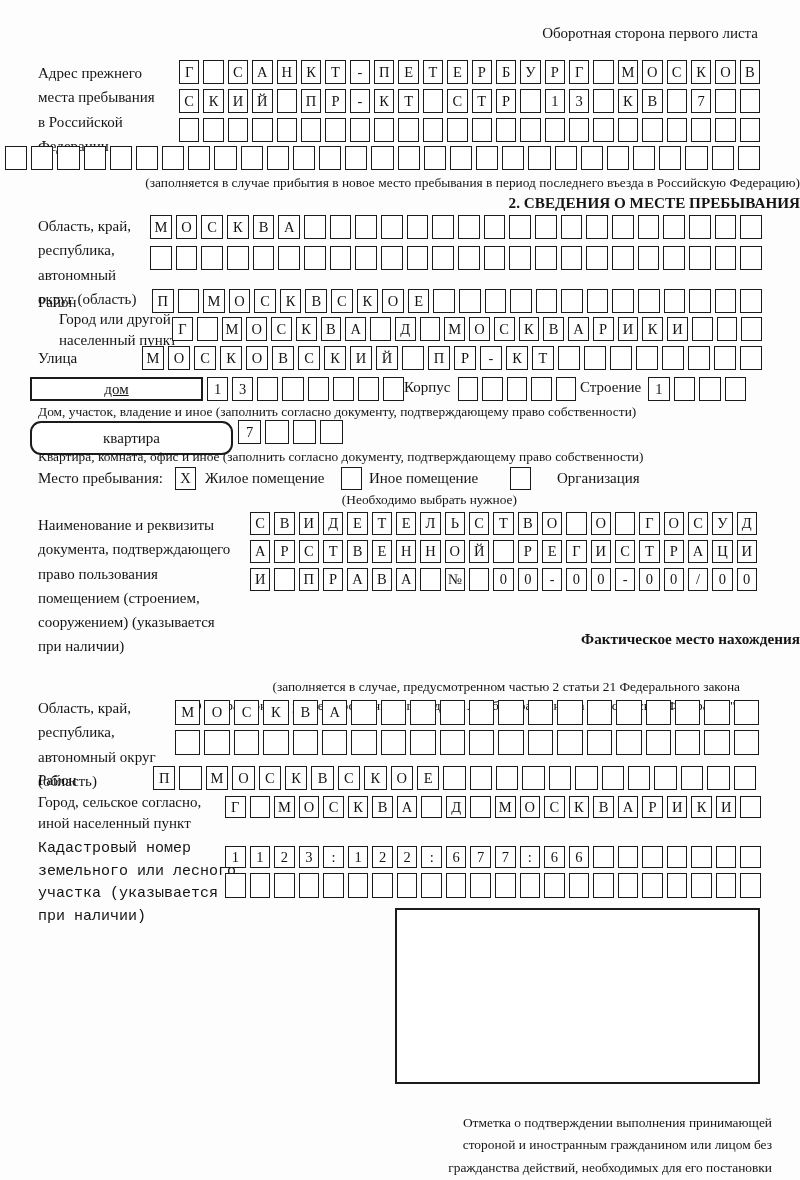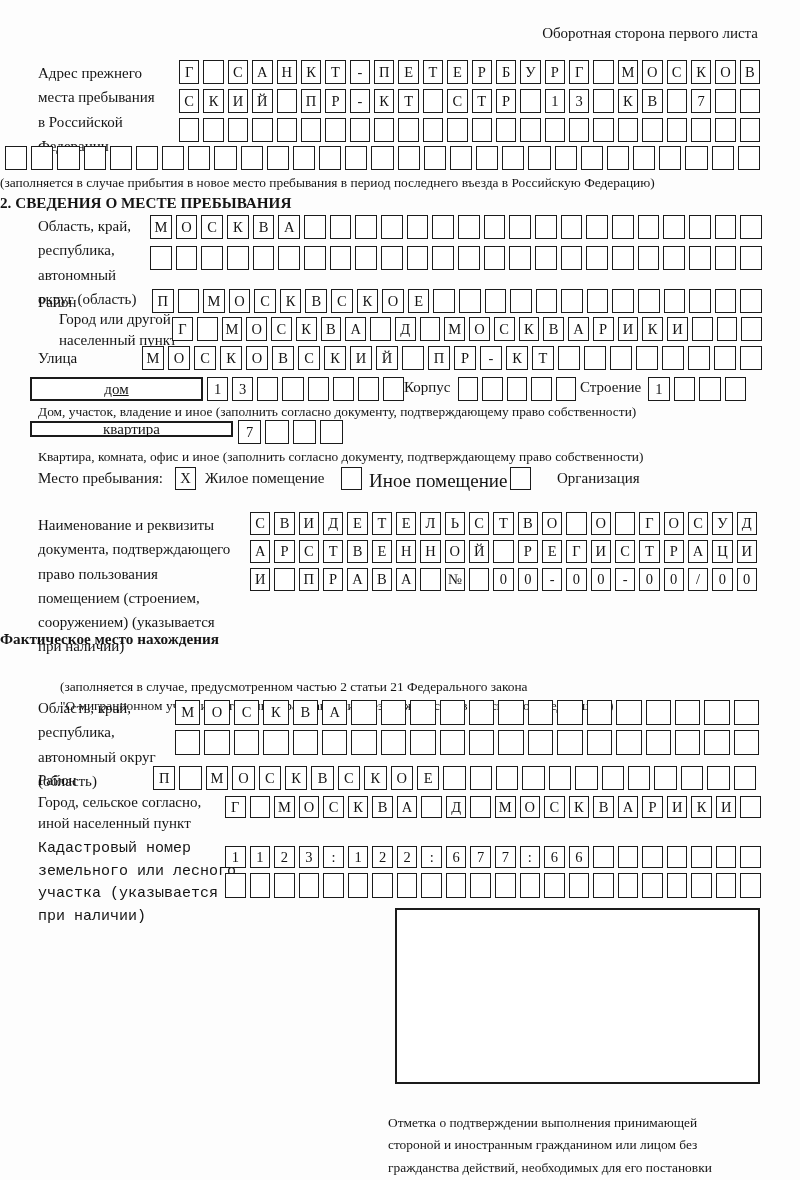--- a/index.html
+++ b/index.html
@@ -4,21 +4,21 @@
 <style>
   html,body{margin:0;padding:0;background:#fff;}
   .page{
     position:relative;width:800px;height:1180px;background:#fdfdfd;
     font-family:"Liberation Serif","DejaVu Serif",serif;color:#141414;
     overflow:hidden;
   }
   .abs{position:absolute;}
   .lbl{font-size:15px;line-height:24.3px;white-space:pre-line;}
   .small{font-size:13.4px;}
-  .center{text-align:left;}
+  .center{text-align:right;}
   .bold{font-weight:bold;}
   .boxrow{position:absolute;display:flex;gap:4px;}
   .cell{
     flex:1 1 0;box-sizing:border-box;border:1.9px solid #1b1b1b;background:#fff;
     display:flex;align-items:center;justify-content:center;
     font-size:14.5px;height:24px;
   }
   .bigcell{
     position:absolute;box-sizing:border-box;border:2px solid #1b1b1b;background:#fff;
     display:flex;align-items:center;justify-content:center;font-size:15px;
@@ -315,42 +315,43 @@
     </div>
   <div class="abs" style="left:580px;top:379px;font-size:15px;">Строение</div>
   <div class="boxrow" style="left:648px;top:377px;width:98px;">
       <div class="cell">1</div>
       <div class="cell"></div>
       <div class="cell"></div>
       <div class="cell"></div>
     </div>
   <div class="abs small" style="left:38px;top:404px;">Дом, участок, владение и иное (заполнить согласно документу, подтверждающему право собственности)</div>
 
-  <div class="bigcell" style="left:30px;top:421px;width:203px;height:16px;">квартира</div>
+  <div class="bigcell" style="left:30px;top:421px;width:203px;height:34px;border-radius:11px;">квартира</div>
   <div class="boxrow" style="left:238px;top:420px;width:105px;">
       <div class="cell">7</div>
       <div class="cell"></div>
       <div class="cell"></div>
       <div class="cell"></div>
     </div>
   <div class="abs small" style="left:38px;top:449px;">Квартира, комната, офис и иное (заполнить согласно документу, подтверждающему право собственности)</div>
 
   <div class="abs" style="left:38px;top:470px;font-size:15px;">Место пребывания:</div>
   <div class="boxrow" style="left:175px;top:467px;width:21px;">
     <div class="cell" style="height:23px;">X</div>
   </div>
   <div class="abs" style="left:205px;top:470px;font-size:15px;">Жилое помещение</div>
   <div class="boxrow" style="left:341px;top:467px;width:21px;">
     <div class="cell" style="height:23px;"></div>
   </div>
-  <div class="abs" style="left:369px;top:470px;font-size:19px;text-align:center;">Иное помещение</div>
+  <div class="abs" style="left:369px;top:470px;font-size:15px;text-align:center;">Иное помещение</div>
   <div class="boxrow" style="left:510px;top:467px;width:21px;">
     <div class="cell" style="height:23px;"></div>
   </div>
   <div class="abs" style="left:557px;top:470px;font-size:15px;">Организация</div>
+  <div class="abs small center" style="left:157px;top:492px;width:360px;">(Необходимо выбрать нужное)</div>
 
   <div class="abs lbl" style="left:38px;top:513px;width:215px;">Наименование и реквизиты
 документа, подтверждающего
 право пользования
 помещением (строением,
 сооружением) (указывается
 при наличии)</div>
   <div class="boxrow" style="left:250px;top:512px;width:507px;">
       <div class="cell" style="height: 23px;">С</div>
       <div class="cell" style="height: 23px;">В</div>

